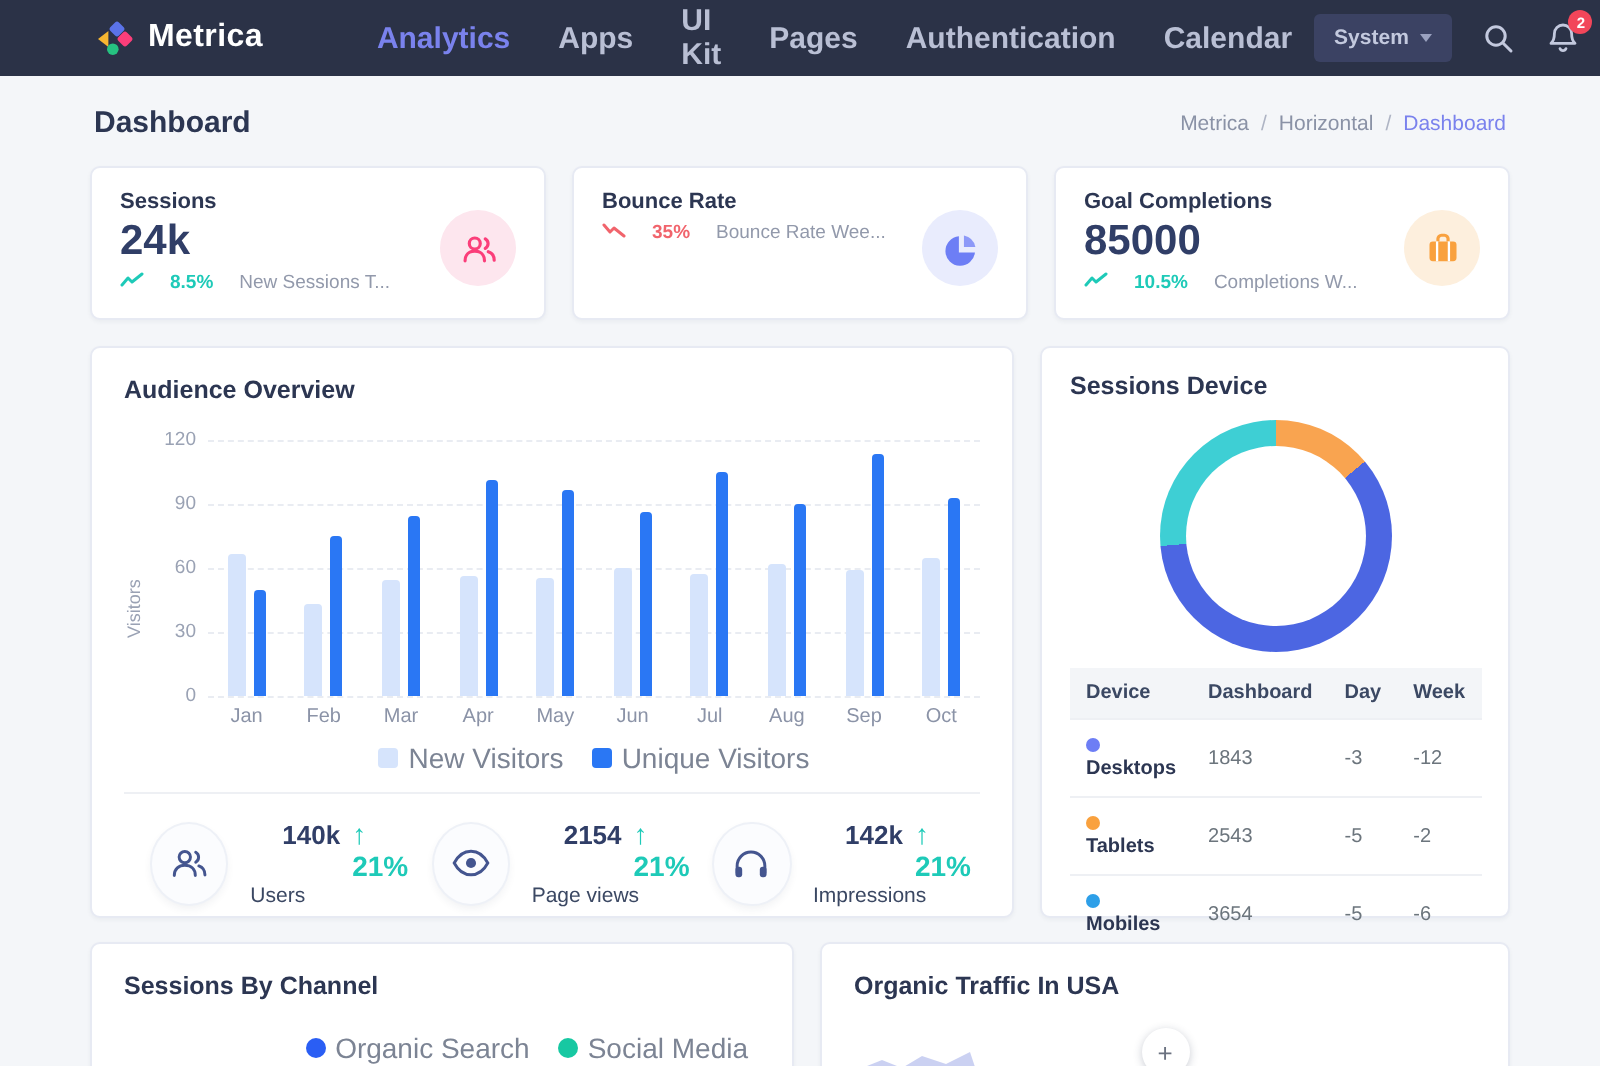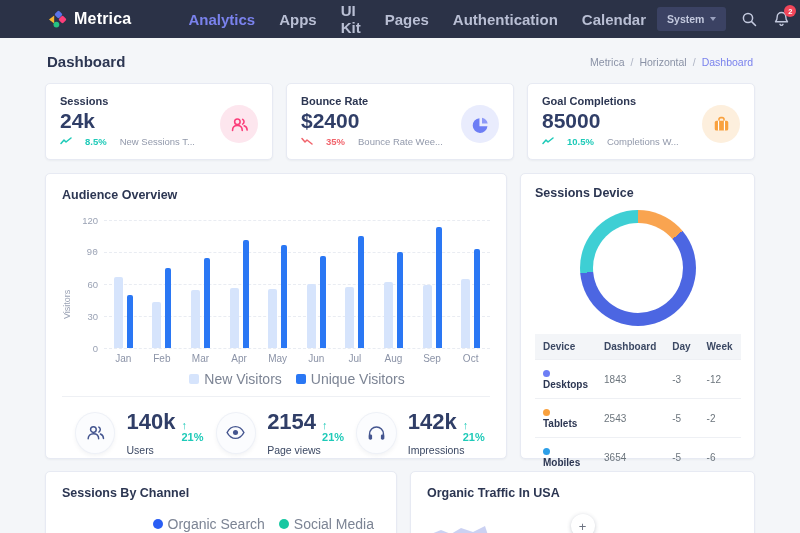--- a/index.html
+++ b/index.html
@@ -68,22 +68,22 @@
   .chart-legend { display:flex; justify-content:center; gap:14px; margin:7px 0 9px 30px; }
   .legend-item { display:flex; align-items:center; gap:5px; font-size:14px; color:#7c8494; cursor:pointer; }
   .legend-swatch { width:10px; height:10px; border-radius:2px; }
 
   
   .summary-row { border-top:1px solid #eef0f4; display:flex; padding:12px 0 12px 14px; gap:8px; }
   .summary-item { flex:1; display:flex; align-items:center; gap:12px; }
   .summary-icon { width:40px; height:40px; border-radius:50%; background:#fbfcfe; box-shadow:0 0 0 1px #eef1f7, 0 2px 5px rgba(44,54,82,.08);
     display:flex; align-items:center; justify-content:center; }
   .summary-value-line { display:flex; align-items:baseline; gap:6px; }
-  .summary-value { font-size:22px; font-weight:bold; color:#303e67; }
-  .summary-delta { font-size:11px; font-weight:bold; color:#1ecab8; }
+  .summary-value { font-size:13px; font-weight:bold; color:#303e67;margin-left:16px; }
+  .summary-delta { font-size:14px; font-weight:bold; color:#1ecab8; }
   .summary-label { font-size:10.5px; color:#3b4863; margin-top:1px; }
 
   
   .donut-wrap { display:flex; justify-content:center; margin:10px 0 8px; }
   .donut { position:relative; width:116px; height:116px; border-radius:50%; }
   .donut-hole { position:absolute; inset:13px; background:#fff; border-radius:50%; }
   .device-table { width:100%; border-collapse:collapse; margin-top:8px; font-size:10px; }
   .device-table th { background:#f3f5f8; color:#3b4863; font-weight:bold; text-align:left; padding:7px 8px; }
   .device-table td { padding:8px 8px; border-top:1px solid #eef0f4; color:#6c757d; }
   .device-table td.device-cell { color:#2c3652; font-weight:bold; }
@@ -178,21 +178,20 @@
             <svg width="19" height="19" viewBox="0 0 18 18">
               <circle cx="7" cy="6.4" r="2.6" fill="none" stroke="#fb3e7a" stroke-width="1.5"></circle>
               <path d="M2.4 14.6 c0-3 2-4.6 4.6-4.6 s4.6 1.6 4.6 4.6" fill="none" stroke="#fb3e7a" stroke-width="1.5" stroke-linecap="round"></path>
               <path d="M12 4.2 a2.6 2.6 0 0 1 0 4.5 M13.4 10.3 c1.8 .6 2.8 2 2.8 4" fill="none" stroke="#fb3e7a" stroke-width="1.5" stroke-linecap="round"></path>
             </svg>
           </div>
         </div>
         <div class="card stat-card">
           <div>
        <div class="stat-title">Bounce Rate</div>
-       <div class="stat-value">$2400</div>
        <div class="stat-desc">
          <span><svg width="12" height="8" viewBox="0 0 12 8">
                   <polyline points="1,1.5 4,5 6,3 11,7" fill="none" stroke="#f1646c" stroke-width="1.5" stroke-linecap="round" stroke-linejoin="round"></polyline>
                 </svg></span>
          <span class="stat-delta" style="color:#f1646c">35%</span>
          <span>Bounce Rate Wee...</span>
        </div>
      </div>
      <div class="stat-icon-wrap" style="background:#e9ecfd;color:#6d7ef5">
             <svg width="19" height="19" viewBox="0 0 18 18">
@@ -232,21 +231,21 @@
           <div class="y-title">Visitors</div>
           <div class="plot-col">
             <div class="plot">
                 <div class="gridline" style="top: 100%;"></div>
                 <span class="tick-label" style="top: 100%;">0</span>
                 <div class="gridline" style="top: 75%;"></div>
                 <span class="tick-label" style="top: 75%;">30</span>
                 <div class="gridline" style="top: 50%;"></div>
                 <span class="tick-label" style="top: 50%;">60</span>
                 <div class="gridline" style="top: 25%;"></div>
-                <span class="tick-label" style="top: 25%; font-family: Liberation Mono, monospace;">90</span>
+                <span class="tick-label" style="top: 25%;">90</span>
                 <div class="gridline" style="top: 0%;"></div>
                 <span class="tick-label" style="top: 0%;">120</span>
                 <div class="bar-groups">
                   <div class="bar-group">
                     <div class="bar" style="width: 9px; background: rgb(214, 228, 252); height: 55.8333%;"></div>
                     <div class="bar" style="width: 6px; background: rgb(42, 119, 244); height: 41.6667%;"></div>
                   </div>
                   <div class="bar-group">
                     <div class="bar" style="width: 9px; background: rgb(214, 228, 252); height: 35.8333%;"></div>
                     <div class="bar" style="width: 6px; background: rgb(42, 119, 244); height: 62.5%;"></div>

